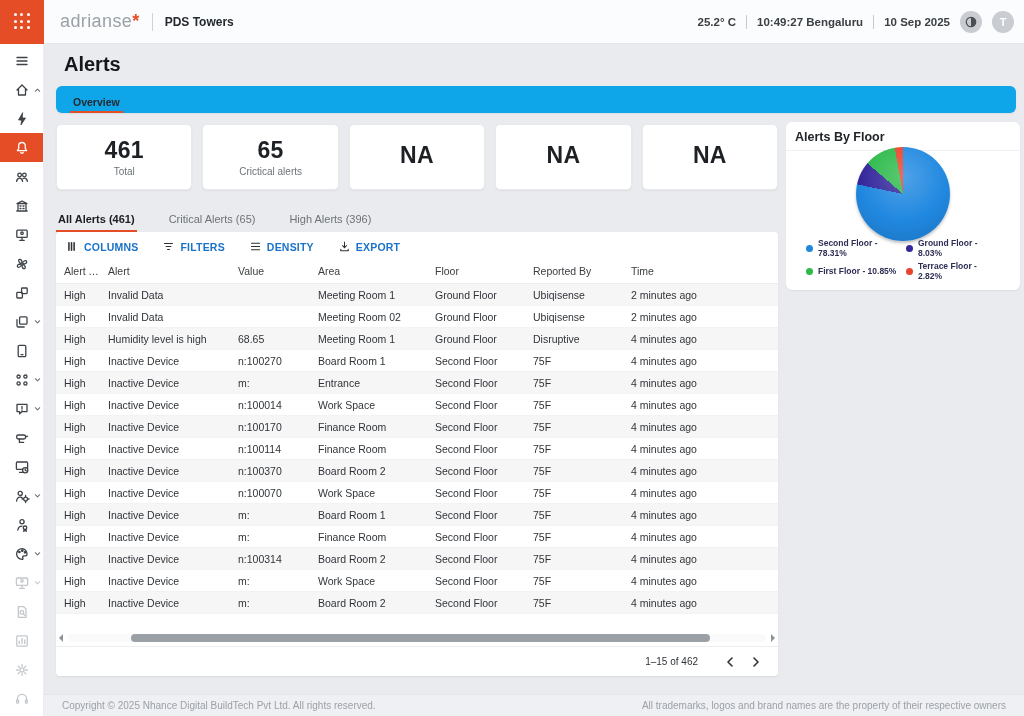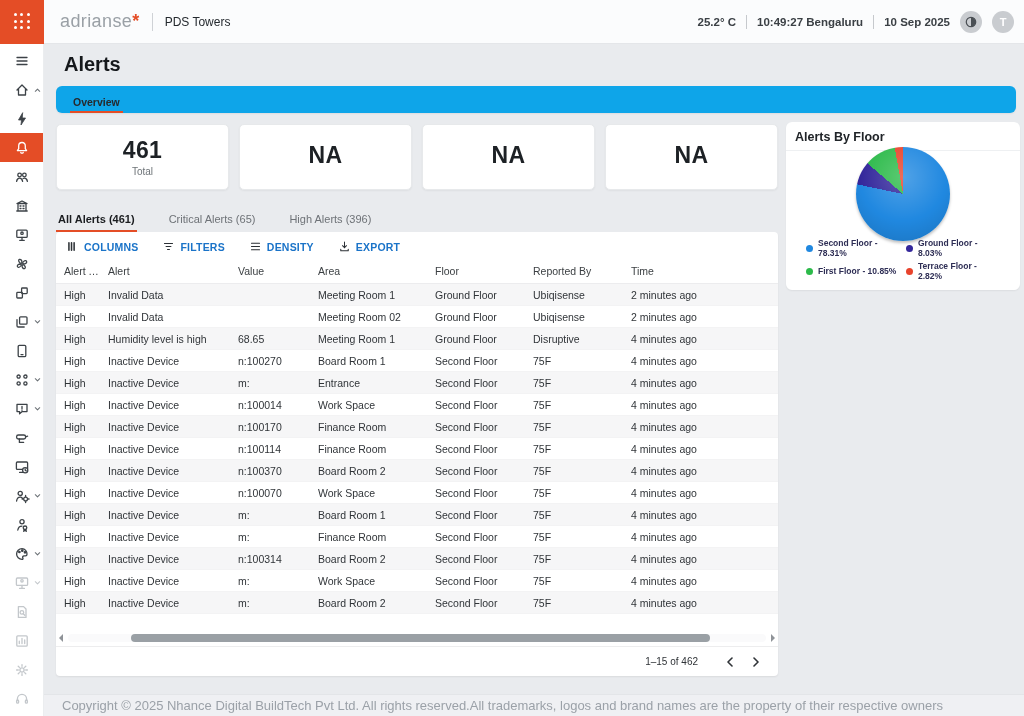--- a/index.html
+++ b/index.html
@@ -14,21 +14,21 @@
   .topbar { position:absolute; left:0; top:0; width:1024px; height:44px;
     background:#fbfcfd; border-bottom:1px solid #e4e6e9;
     display:flex; align-items:center; z-index:6; }
   .app-grid-btn { width:44px; height:44px; background:#E44D26; flex:none;
     display:flex; align-items:center; justify-content:center; cursor:pointer; }
   .dot-grid { display:grid; grid-template-columns:repeat(3,4px); grid-auto-rows:4px; gap:2.5px; }
   .dot-grid i { width:3.4px; height:3.4px; background:#fff; border-radius:50%; }
   .brand { margin-left:16px; font-size:18px; color:#9aa0a6; letter-spacing:.4px; }
   .brand .mark { color:#E44D26; font-weight:700; }
   .tb-divider { width:1px; height:18px; background:#cfd2d6; margin:0 12px; }
-  .site-name { font-size:12px; font-weight:400; color:#24292e; }
+  .site-name { font-size:12px; font-weight:700; color:#24292e; }
   .tb-right { margin-left:auto; display:flex; align-items:center; gap:10px;
     padding-right:10px; font-size:11.5px; font-weight:600; color:#3b4045; }
   .tb-sep { width:1px; height:14px; background:#c6c9cd; }
   .tb-circle { width:22px; height:22px; border-radius:50%; background:#c9ccd0;
     display:flex; align-items:center; justify-content:center;
     color:#fff; font-size:11px; font-weight:700; cursor:pointer; }
   .tb-circle svg { width:14px; height:14px; color:#4a4f54; }
 
   
   .sidebar { position:absolute; left:0; top:44px; bottom:0; width:44px;
@@ -109,22 +109,22 @@
   .pagination { height:30px; border-top:1px solid #ededee; flex:none;
     display:flex; align-items:center; justify-content:flex-end; gap:2px; padding:0 10px; }
   .page-range { font-size:10px; color:#2f3337; margin-right:18px; }
   .page-btn { width:24px; height:24px; border-radius:50%; display:flex; align-items:center;
     justify-content:center; color:#2f3337; cursor:pointer; }
   .page-btn svg { width:10px; height:10px; }
 
   
   .footer { position:absolute; left:44px; right:0; bottom:0; height:22px;
     background:#eff0f3; border-top:1px solid #e3e5e8;
-    display:flex; align-items:center; 
-    padding:0 18px; font-size:13px; color:#9ba1a8; z-index:5; }
+    display:flex; align-items:center; justify-content:space-between;
+    padding:0 18px; font-size:10px; color:#9ba1a8; z-index:5; }
 </style>
 </head>
 <body>
 
 <div class="topbar">
   <div class="app-grid-btn">
     <span class="dot-grid">
         <i></i>
         <i></i>
         <i></i>
@@ -347,20 +347,24 @@
 
   <div class="overview-bar">
     <div class="overview-tab">Overview</div>
   </div>
 
   <div class="stats-row" id="stats-row">
       <div class="stat-card">
         <div class="stat-value">461</div>
         <div class="stat-label">Total</div>
       </div>
+      <div class="stat-card">
+        <div class="stat-value">65</div>
+        <div class="stat-label">Crictical alerts</div>
+      </div>
       <div class="stat-card na">
         <div class="stat-value">NA</div>
         <div class="stat-label"></div>
       </div>
       <div class="stat-card na">
         <div class="stat-value">NA</div>
         <div class="stat-label"></div>
       </div>
       <div class="stat-card na">
         <div class="stat-value">NA</div>

